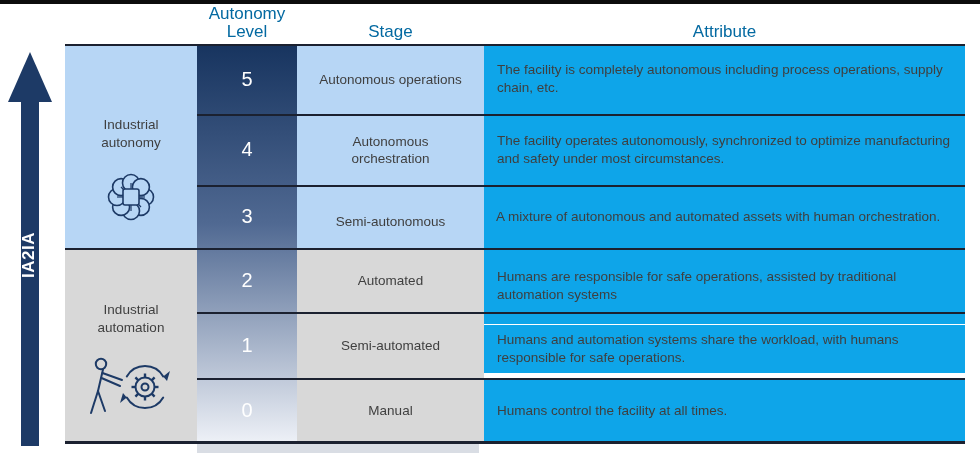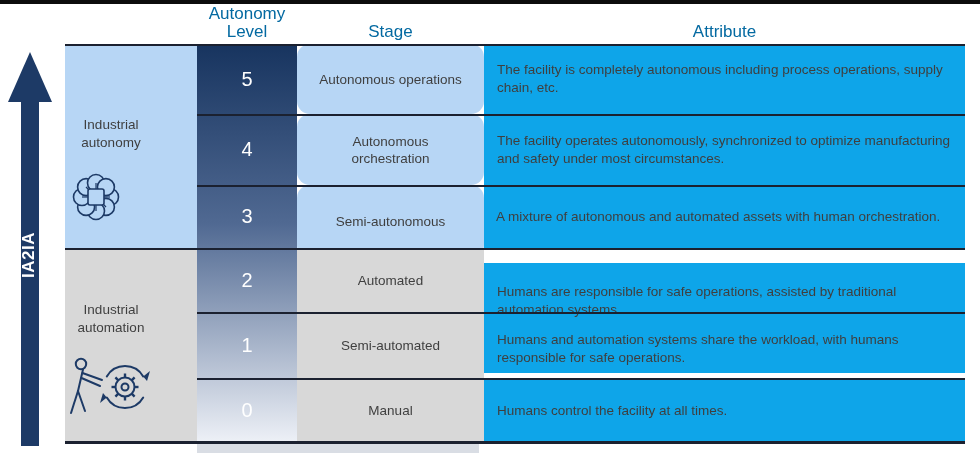--- a/index.html
+++ b/index.html
@@ -21,34 +21,34 @@
   .abs{position:absolute;}
   
   .top-strip{left:0;top:0;width:980px;height:4px;background:#0c0c0c;}
   
   .hdr{color:#0369a1;font-size:17px;line-height:18px;text-align:center;}
   .hdr-level{left:177px;top:5px;width:140px;}
   .hdr-level span{display:inline-block;max-width:84px;}
   .hdr-stage{left:297px;top:23px;width:187px;}
   .hdr-attr{left:484px;top:23px;width:481px;}
   
-  .cat{left:65px;width:132px;display:flex;flex-direction:column;
+  .cat{left:65px;width:132px;display:flex;flex-direction:column;align-items:center;
        justify-content:center;box-sizing:border-box;}
   .cat-autonomy{top:44px;height:204px;background:var(--lightblue);padding-top:52px;}
   .cat-automation{top:248px;height:195px;background:var(--gray);padding-top:30px;}
   .cat-label{font-size:13.5px;line-height:18px;text-align:center;max-width:92px;}
   .cat-icon{margin-top:14px;}
   
   .level-col{left:197px;top:44px;width:100px;height:399px;
     background:linear-gradient(180deg,var(--grad-top) 0%, #506992 45%, var(--grad-bottom) 100%);}
   .level-num{left:197px;width:100px;text-align:center;color:#ffffff;font-size:20px;}
   
   .stage{left:297px;width:187px;display:flex;align-items:center;justify-content:center;}
   .stage span{font-size:13.5px;line-height:17px;text-align:center;max-width:150px;}
-  .stage-blue{background:var(--lightblue);border-radius:13px;}
+  .stage-blue{background:var(--lightblue);}
   .stage-gray{background:var(--gray);}
   
   .attr{left:484px;width:481px;display:flex;align-items:center;box-sizing:border-box;
         padding:2px 10px 2px 13px;background:#0ea5e9;}
   .attr span{font-size:13.5px;line-height:18px;}
   
   .hline{background:var(--line);}
   
   .below-strip{left:197px;top:444px;width:282px;height:9px;background:#d9dde4;}
   .icon-svg{display:block;}
@@ -161,21 +161,21 @@
 
 <div class="abs attr" style="top:44px;height:70px;">
     <span>The facility is completely autonomous including process operations, supply chain, etc.</span>
   </div>
 <div class="abs attr" style="top:114px;height:71px;">
     <span>The facility operates autonomously, synchronized to optimize manufacturing and safety under most circumstances.</span>
   </div>
 <div class="abs attr" style="top:185px;height:63px;padding-left:12px;">
     <span>A mixture of autonomous and automated assets with human orchestration.</span>
   </div>
-<div class="abs attr" style="top:263px;height:76px;">
+<div class="abs attr" style="top:248px;height:76px;">
     <span>Humans are responsible for safe operations, assisted by traditional automation systems</span>
   </div>
 <div class="abs attr" style="top:325px;height:48px;">
     <span>Humans and automation systems share the workload, with humans responsible for safe operations.</span>
   </div>
 <div class="abs attr" style="top:378px;height:65px;">
     <span>Humans control the facility at all times.</span>
   </div>
 
 <div class="abs hline" style="left:65px;top:44px;width:900px;height:2px;"></div>

